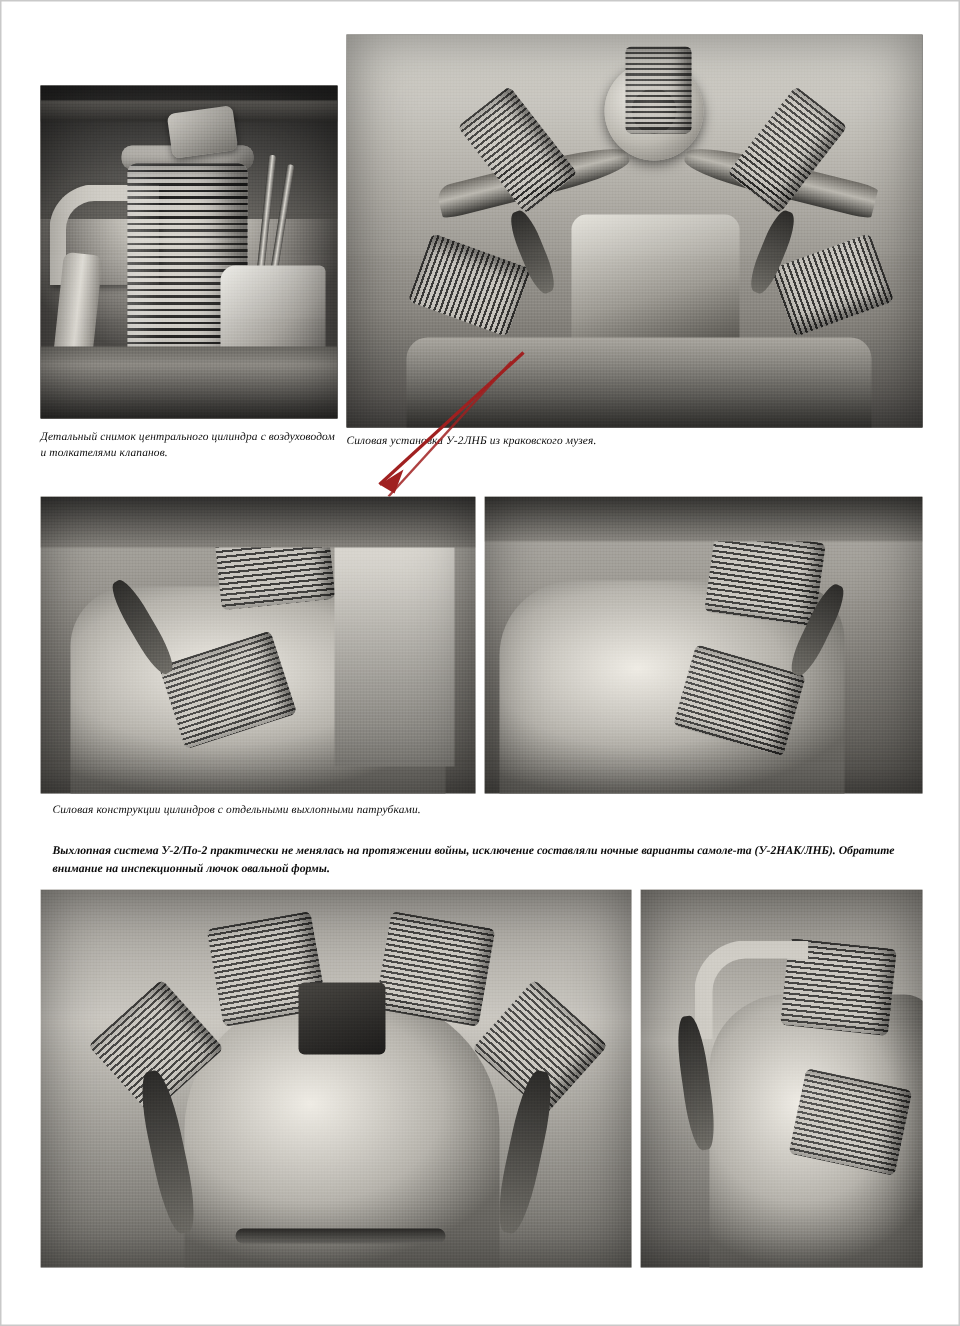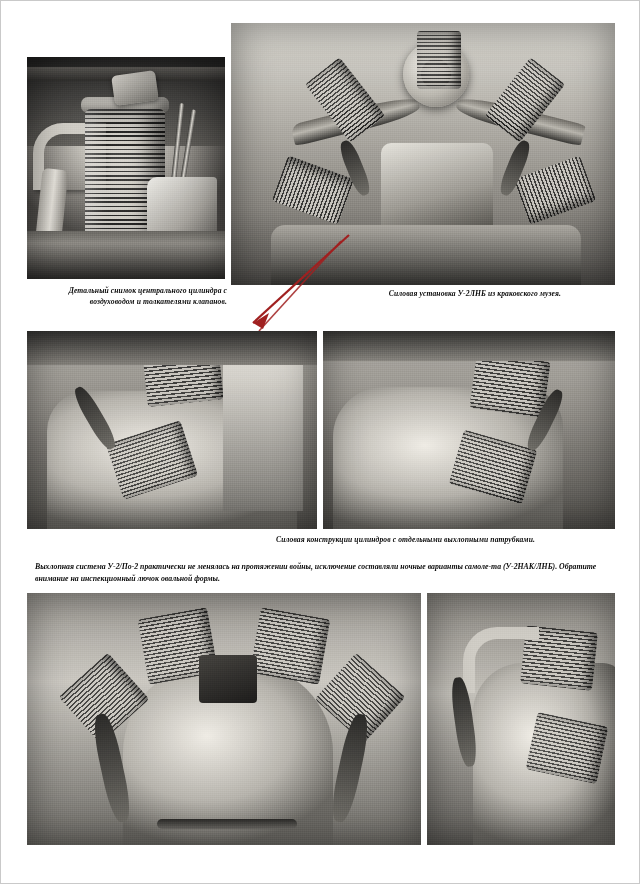--- a/index.html
+++ b/index.html
@@ -26,26 +26,25 @@
   .photo {
     position: absolute;
     overflow: hidden;
     background: #6d6d6d;
   }
 
   .caption {
     position: absolute;
     font-family: "Liberation Serif", serif;
     font-style: italic;
-    font-weight: bold;
+    font-weight: normal;
     font-size: 7.6px;
     line-height: 10.5px;
     color: #0b0b0b;
     letter-spacing: 0.1px;
-    text-align: right;
   }
   .body-text {
     position: absolute;
     font-family: "Liberation Serif", serif;
     font-style: italic;
     font-weight: bold;
     font-size: 7.8px;
     line-height: 11.5px;
     color: #0b0b0b;
   }

